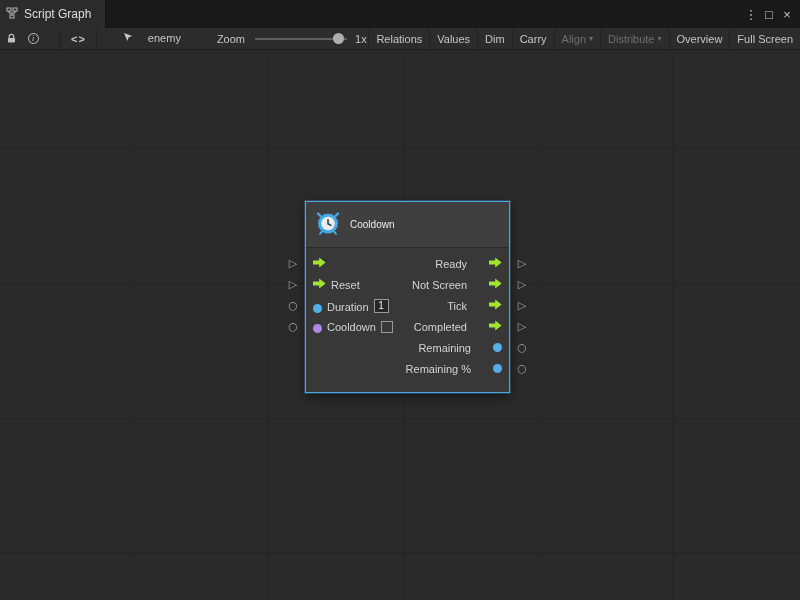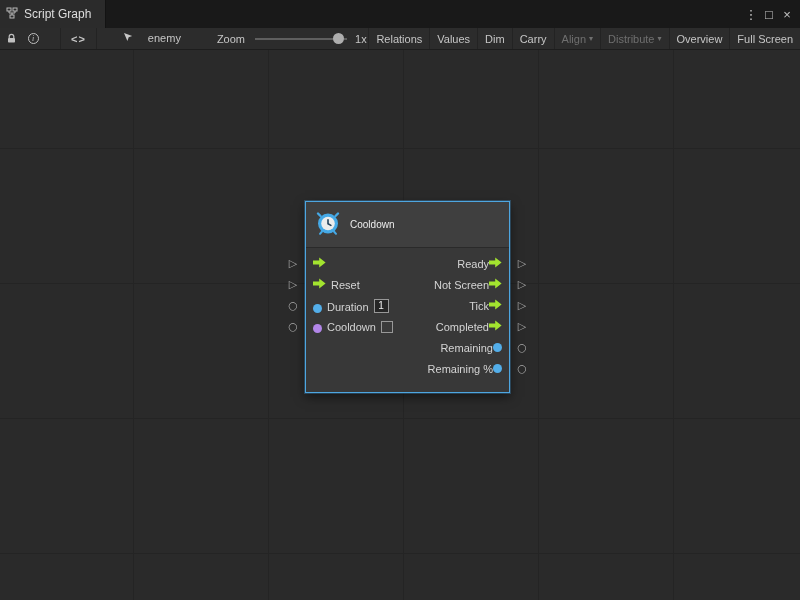--- a/index.html
+++ b/index.html
@@ -46,21 +46,21 @@
   
   .node-wrap{position:absolute;left:305px;top:151px;}
   .node{width:205px;background:#383838;border:1px solid #4ea6e0;
     box-shadow:0 0 0 1px rgba(62,144,200,.35),0 4px 10px rgba(0,0,0,.5);}
   .node-header{height:46px;display:flex;align-items:center;gap:9px;padding:0 9px;
     background:#3f3f3f;border-bottom:1px solid #2a2a2a;}
   .node-title{color:#ededed;font-size:10px;}
   .node-body{padding:5px 0 13px;}
   .prow{height:21px;display:flex;align-items:center;padding:0 7px;font-size:11px;color:#d4d4d4;}
   .pleft{display:flex;align-items:flex-end;gap:5px;}
-  .pright{margin-left:auto;display:flex;align-items:center;gap:0;}
+  .pright{margin-left:auto;display:flex;align-items:center;gap:22px;}
   .dot{width:9px;height:9px;border-radius:50%;display:inline-block;}
   .dot.float{background:#53aee9;}
   .dot.bool{background:#b286e8;}
   .field{width:15px;height:14px;background:#262626;border:1px solid #989898;color:#f0f0f0;
     font-size:10px;text-align:center;padding:0;font-family:inherit;}
   .checkbox{width:12px;height:12px;background:#3a3a3a;border:1px solid #989898;display:inline-block;}
   .ext{position:absolute;top:52px;width:14px;display:flex;flex-direction:column;}
   .ext.left{left:-19px;}
   .ext.right{right:-19px;}
   .ext span{height:21px;line-height:21px;text-align:center;color:#a9a9a9;font-size:11px;

